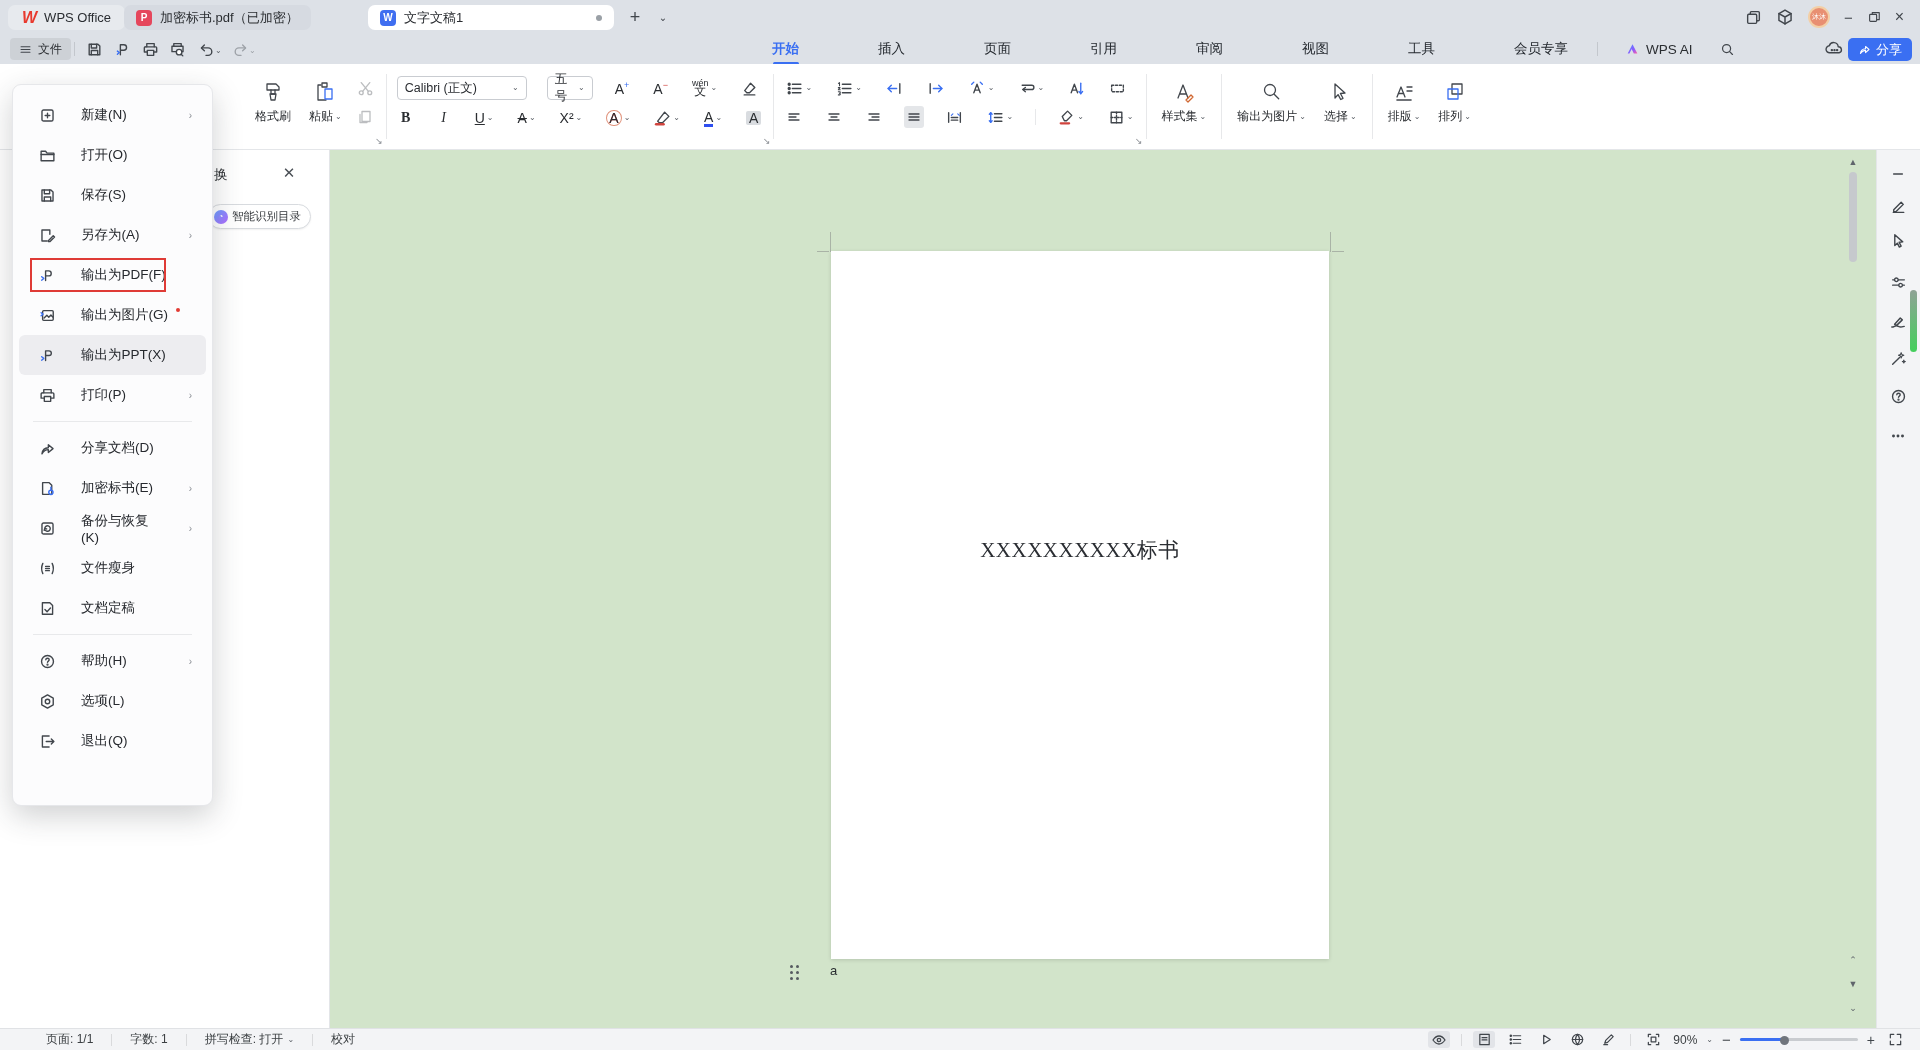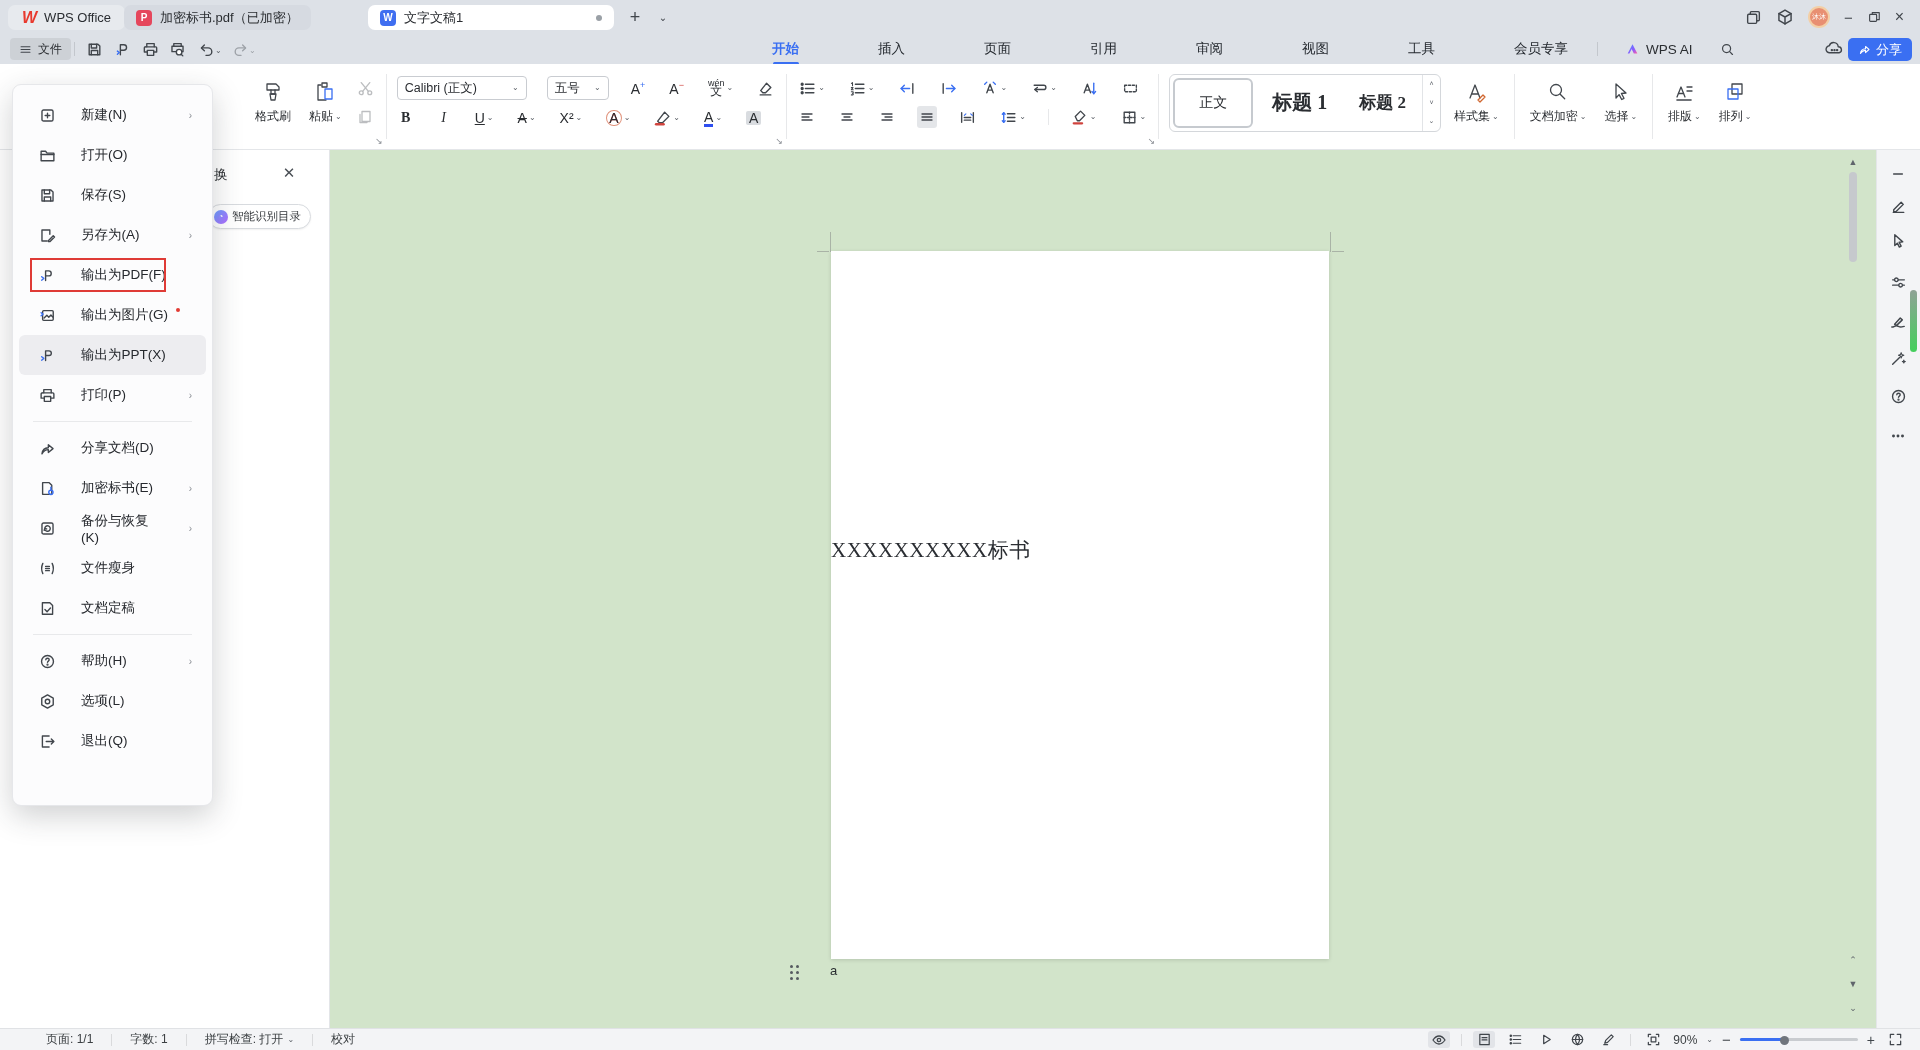--- a/index.html
+++ b/index.html
@@ -67,21 +67,21 @@
   .gal-arrows div{flex:1;display:flex;align-items:center;justify-content:center;font-size:7px;color:#5a5f66;}
 
   
   .workspace{position:absolute;left:0;top:150px;width:1920px;height:878px;background:#d2e4ca;}
   .navpanel{position:absolute;left:0;top:0;width:330px;height:878px;background:#fff;border-right:1px solid #e3e5e8;}
   .nav-frag{position:absolute;left:214px;top:16px;font-size:13.5px;}
   .nav-close{position:absolute;left:278px;top:12px;font-size:15px;color:#4a4f55;width:22px;height:22px;display:flex;align-items:center;justify-content:center;}
   .smart-toc{position:absolute;left:208px;top:54px;height:25px;border:1px solid #d8dbdf;border-radius:13px;background:#fff;display:flex;align-items:center;gap:4px;padding:0 9px 0 5px;font-size:11.5px;color:#35383c;box-shadow:0 1px 2px rgba(0,0,0,.06);}
   .toc-orb{width:14px;height:14px;border-radius:50%;background:linear-gradient(135deg,#6aa0ff,#b36bff);display:flex;align-items:center;justify-content:center;color:#fff;font-size:8px;}
   .page{position:absolute;left:831px;top:101px;width:498px;height:708px;background:#fff;box-shadow:0 1px 4px rgba(0,0,0,.14);}
-  .doc-title{position:absolute;left:0;top:285px;width:100%;text-align:left;font-family:"Liberation Serif","DejaVu Serif",serif;font-size:21px;color:#2b2e33;letter-spacing:.5px;}
+  .doc-title{position:absolute;left:0;top:285px;width:100%;text-align:center;font-family:"Liberation Serif","DejaVu Serif",serif;font-size:21px;color:#2b2e33;letter-spacing:.5px;}
   .mark{position:absolute;width:14px;height:22px;}
   .mark::before{content:"";position:absolute;bottom:0;width:1px;height:20px;background:#a9b3a6;}
   .mark::after{content:"";position:absolute;bottom:0;width:12px;height:1px;background:#a9b3a6;}
   .mark.tl{left:817px;top:80px;}  .mark.tl::before{right:0;} .mark.tl::after{left:0;}
   .mark.tr{left:1330px;top:80px;} .mark.tr::before{left:0;}  .mark.tr::after{right:0;}
   .drag-handle{position:absolute;left:790px;top:815px;width:14px;height:18px;display:grid;grid-template-columns:repeat(2,4px);grid-template-rows:repeat(3,4px);gap:2px;}
   .drag-handle i{width:3px;height:3px;border-radius:50%;background:#565a60;}
   .stray{position:absolute;left:830px;top:813px;font-size:13px;color:#2a2d31;}
   
   .v-scroll{position:absolute;left:1845px;top:0;width:16px;height:878px;}
@@ -301,21 +301,21 @@
   </div>
   <div class="vdiv"></div>
 
   <div class="rsec">
     <div class="two-rows">
       <div class="trow">
         <div class="combo" style="width:130px;">
             <span>Calibri (正文)</span>
             <span class="chev">⌄</span>
           </div>
-        <div class="combo" style="width:62px;">
+        <div class="combo" style="width:46px;">
             <span>五号</span>
             <span class="chev">⌄</span>
           </div>
         <div class="sbtn">
             <span class="glyph">A<sup style="color:#3a6ff2;font-size:9px;">+</sup></span>
           </div>
         <div class="sbtn">
             <span class="glyph">A<sup style="color:#d0433d;font-size:9px;">−</sup></span>
           </div>
         <div class="sbtn">
@@ -483,51 +483,41 @@
             </svg>
             <span class="chev">⌄</span>
           </div>
       </div>
     </div>
     <span class="corner-launch">↘</span>
   </div>
   <div class="vdiv"></div>
 
   <div class="rsec">
-    <div class="styles-box">
-      <div class="style-item sel">正文</div>
-      <div class="style-item h1">标题 1</div>
-      <div class="style-item h2">标题 2</div>
-      <div class="gal-arrows">
-        <div>˄</div>
-        <div>˅</div>
-        <div>⌄</div>
-      </div>
-    </div>
     <div class="bigbtn">
       <svg width="24" height="24" viewBox="0 0 24 24">
           <path d="M6 18L11 5l5 13M8 14h6"></path>
           <path d="M14 20l5-5 2 2-5 5z" stroke="#d0662f"></path>
         </svg>
       <span class="lbl">
           <span>样式集</span>
           <span class="chev">⌄</span>
         </span>
     </div>
   </div>
   <div class="vdiv"></div>
 
   <div class="rsec">
     <div class="bigbtn">
       <svg width="24" height="24" viewBox="0 0 24 24">
           <circle cx="10" cy="10" r="5.5"></circle>
           <path d="M14.2 14.2l4.5 4.5"></path>
         </svg>
       <span class="lbl">
-          <span>文档加密</span>
+          <span>输出为图片</span>
           <span class="chev">⌄</span>
         </span>
     </div>
     <div class="bigbtn">
       <svg width="24" height="24" viewBox="0 0 24 24">
           <path d="M7 4l10 9-4.6.5 2.6 4.8-2.3 1.2-2.6-4.9L7 18z"></path>
         </svg>
       <span class="lbl">
           <span>选择</span>
           <span class="chev">⌄</span>

